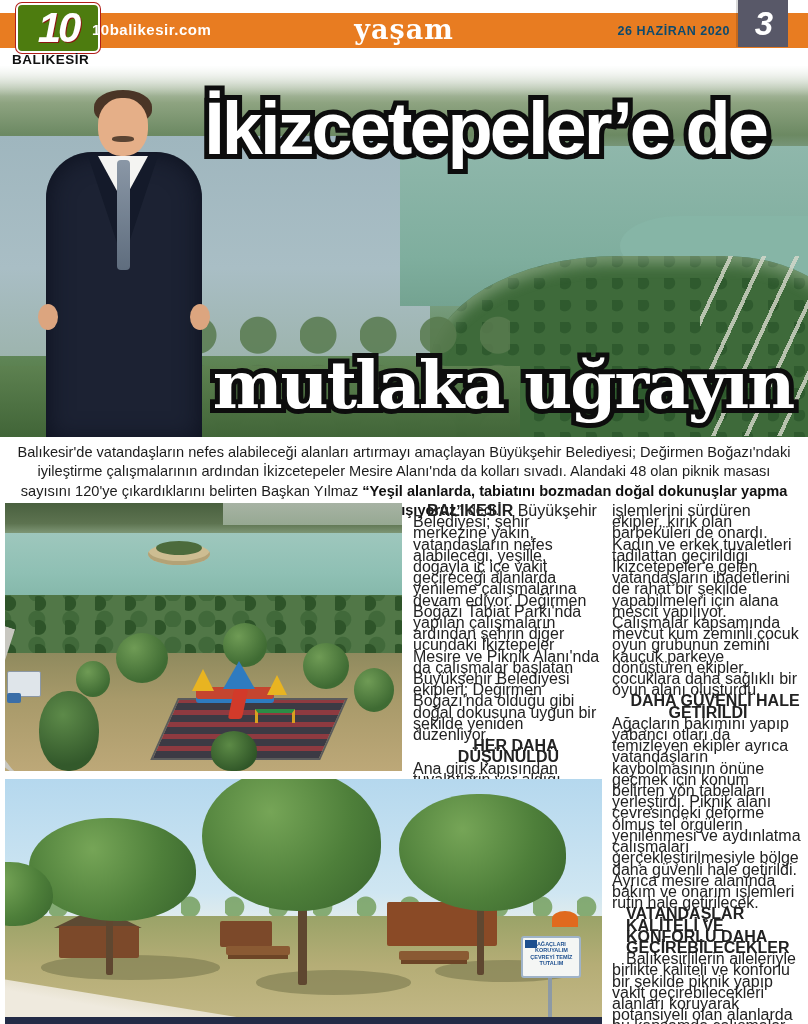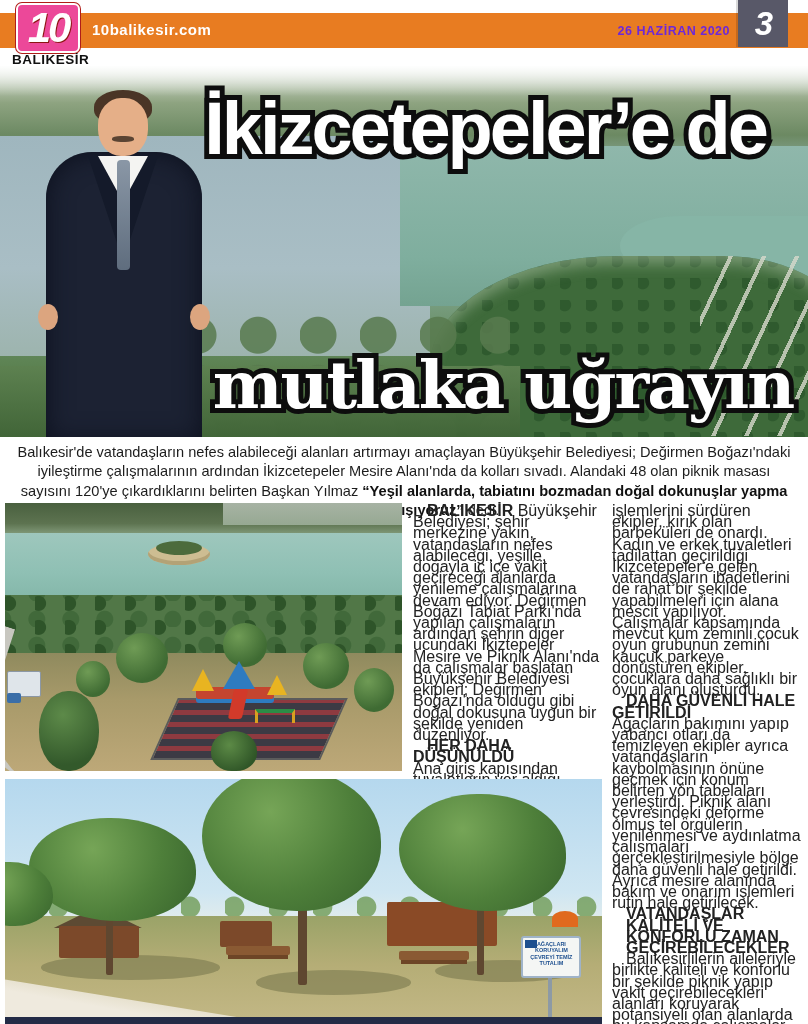--- a/index.html
+++ b/index.html
@@ -2,26 +2,26 @@
 <html><head>
 <meta charset="utf-8">
 <style>
   * { margin:0; padding:0; box-sizing:border-box; }
   html,body { width:808px; height:1024px; background:#fff; font-family:"Liberation Sans", sans-serif; overflow:hidden; }
   #page { position:relative; width:808px; height:1024px; background:#fff; }
 
   
   .masthead { position:absolute; left:0; top:0; width:808px; height:66px; }
   .orange-bar { position:absolute; left:0; top:13px; width:808px; height:35px; background:#E87C21; }
-  .logo-box { position:absolute; left:16px; top:3px; width:64px; height:50px; background:#ec4899; border-radius:6px; border:2px solid #fff; box-shadow:0 0 0 1px #b01d18; display:flex; align-items:center; justify-content:center; }
+  .logo-box { position:absolute; left:16px; top:3px; width:84px; height:50px; background:#4d7c0f; border-radius:6px; border:2px solid #fff; box-shadow:0 0 0 1px #b01d18; display:flex; align-items:center; justify-content:center; }
   .logo-number { color:#fff; font-size:42px; font-weight:bold; font-style:italic; letter-spacing:-3px; text-shadow:1px 1px 0 #8d1511; }
   .logo-city { position:absolute; left:12px; top:52px; width:90px; color:#111; font-weight:bold; font-size:13.5px; letter-spacing:0.5px; }
   .site-url { position:absolute; left:92px; top:21px; color:#fff; font-weight:bold; font-size:15px; letter-spacing:0.5px; }
   .section-title { position:absolute; left:0; top:14px; width:808px; text-align:center; color:#fff; font-family:"DejaVu Serif", serif; font-weight:bold; font-size:27px; letter-spacing:1px; }
-  .issue-date { position:absolute; right:78px; top:24px; color:#6d28d9; font-weight:bold; font-size:12.5px; letter-spacing:0.5px; }
+  .issue-date { position:absolute; right:78px; top:24px; color:#0c4a6e; font-weight:bold; font-size:12.5px; letter-spacing:0.5px; }
   .page-num-box { position:absolute; right:20px; top:0; width:50px; height:47px; background:#585868; display:flex; align-items:center; justify-content:center; box-shadow:-2px 0 0 rgba(0,0,0,0.15); }
   .page-num { color:#fff; font-size:33px; font-weight:bold; font-style:italic; letter-spacing:-2px; }
 
   
   .hero { position:absolute; left:0; top:66px; width:808px; height:371px; overflow:hidden; background:linear-gradient(180deg,#b9c6b4 0%,#9db8a8 30%,#86ab97 55%,#5d8353 80%,#476c3c 100%); }
   .hero-hills { position:absolute; left:0; top:0; width:100%; height:92px; background:linear-gradient(180deg,#e9eee7 0%,#8aa07b 40%,#65835a 75%,#7fa08b 100%); opacity:.9; }
   .hero-haze { position:absolute; left:0; top:0; width:100%; height:30px; background:linear-gradient(180deg,rgba(255,255,255,.95),rgba(255,255,255,0)); }
   .hero-lake-left { position:absolute; left:0; top:70px; width:430px; height:220px; background:linear-gradient(180deg,#9fb6be 0%,#a9bec5 60%,#9db4ae 100%); }
   .hero-lake-right { position:absolute; left:400px; top:80px; width:408px; height:160px; background:linear-gradient(180deg,#8fb7ab 0%,#7fae9e 70%,#74a391 100%); border-radius:0 0 40% 0; }
   .hero-peninsula { position:absolute; left:430px; top:190px; width:420px; height:200px; background:radial-gradient(circle at 18% 22%, #2f5a2e 0 6px, transparent 7px) 0 0/26px 22px, #3e6a3a; border-radius:45% 30% 0 0 / 55% 40% 0 0; box-shadow:inset 0 8px 14px rgba(230,240,220,.35); }
@@ -54,21 +54,21 @@
   .lead { position:absolute; left:14px; top:443px; width:780px; text-align:center; font-size:14.6px; line-height:1.32; color:#1d1d1d; }
   .lead b { color:#111; }
 
   
   .content { position:absolute; left:0; top:503px; width:808px; height:521px; }
   .bodycol { position:absolute; top:2px; font-size:16px; line-height:11.2px; color:#222; text-align:left; }
   .col1 { left:413px; width:191px; }
   .col2 { left:612px; width:192px; }
   .bodycol p { margin:0 0 0 0; }
   .bodycol p.indent { text-indent:14px; }
-  .subhead { font-weight:bold; margin:11px 0 0 0; text-indent:14px; }
+  .subhead { font-weight:bold; margin:11px 0 0 0; text-indent:14px;text-align:center; }
   .subhead2 { font-weight:bold; margin:11px 0 0 0; padding-left:14px; text-indent:0; }
   .leadword { font-weight:bold; }
 
   
   .photo1 { position:absolute; left:5px; top:0; width:397px; height:268px; overflow:hidden; background:#9c9468; }
   .p1-hills { position:absolute; left:0; top:0; width:100%; height:34px; background:linear-gradient(180deg,#49603f 0%,#5d7350 60%,#8ba585 100%); }
   .p1-city { position:absolute; right:0; top:0; width:45%; height:22px; background:linear-gradient(180deg,#cfd6cf,#aebfae); opacity:.7; }
   .p1-lake { position:absolute; left:0; top:30px; width:100%; height:66px; background:linear-gradient(180deg,#9ec7bd 0%,#8fc0b4 60%,#84b7a9 100%); }
   .p1-island { position:absolute; left:36%; top:40px; width:62px; height:22px; background:#cdbd92; border-radius:50%; box-shadow:inset 0 -4px 0 #b3a276; }
   .p1-island-trees { position:absolute; left:38%; top:38px; width:46px; height:14px; background:#4c6b3c; border-radius:50%; }
@@ -112,20 +112,21 @@
 
 <div id="page">
 
   <div class="masthead">
     <div class="orange-bar"></div>
     <div class="logo-box">
       <span class="logo-number">10</span>
     </div>
     <div class="logo-city">BALIKESİR</div>
     <div class="site-url">10balikesir.com</div>
+    <div class="section-title">yaşam</div>
     <div class="issue-date">26 HAZİRAN 2020</div>
     <div class="page-num-box">
       <span class="page-num">3</span>
     </div>
   </div>
 
   <div class="hero">
     <div class="hero-hills"></div>
     <div class="hero-lake-left"></div>
     <div class="hero-lake-right"></div>
@@ -193,21 +194,21 @@
     <div class="bodycol col1">
       <p class="indent"><span class="leadword">BALIKESİR</span><span> Büyükşehir Belediyesi; şehir merkezine yakın, vatandaşların nefes alabileceği, yeşille, doğayla iç içe vakit geçireceği alanlarda yenileme çalışmalarına devam ediyor. Değirmen Boğazı Tabiat Parkı'nda yapılan çalışmaların ardından şehrin diğer ucundaki İkiztepeler Mesire ve Piknik Alanı'nda da çalışmalar başlatan Büyükşehir Belediyesi ekipleri; Değirmen Boğazı'nda olduğu gibi doğal dokusuna uygun bir şekilde yeniden düzenliyor.</span></p>
       <p class="subhead">HER DAHA DÜŞÜNÜLDÜ</p>
       <p>Ana giriş kapısından tuvaletlerin yer aldığı göbeğe kadar yolda vatandaşların daha rahat ulaşım sağlayabilmesi için düzenlemeler yapan Büyükşehir Belediyesi, alandaki 78 olan piknik masası sayısını 120'ye çıkararak daha çok insanın faydalanması sağlayacak. Eski piknik masalarının zımpara ve boya</p>
     </div>
 
     <div class="bodycol col2">
       <p>işlemlerini sürdüren ekipler, kırık olan barbeküleri de onardı. Kadın ve erkek tuvaletleri tadilattan geçirildiği İkizcetepeler'e gelen vatandaşların ibadetlerini de rahat bir şekilde yapabilmeleri için alana mescit yapılıyor. Çalışmalar kapsamında mevcut kum zeminli çocuk oyun grubunun zemini kauçuk parkeye dönüştüren ekipler, çocuklara daha sağlıklı bir oyun alanı oluşturdu.</p>
       <p class="subhead">DAHA GÜVENLİ HALE GETİRİLDİ</p>
       <p>Ağaçların bakımını yapıp yabancı otları da temizleyen ekipler ayrıca vatandaşların kaybolmasının önüne geçmek için konum belirten yön tabelaları yerleştirdi. Piknik alanı çevresindeki deforme olmuş tel örgülerin yenilenmesi ve aydınlatma çalışmaları gerçekleştirilmesiyle bölge daha güvenli hale getirildi. Ayrıca mesire alanında bakım ve onarım işlemleri rutin hale getirilecek.</p>
-      <p class="subhead2">VATANDAŞLAR KALİTELİ VE KONFORLU ZAMAN GEÇİREBİLECEKLER</p>
+      <p class="subhead2">VATANDAŞLAR KALİTELİ VE KONFORLU DAHA GEÇİREBİLECEKLER</p>
       <p class="indent">Balıkesirlilerin aileleriyle birlikte kaliteli ve konforlu bir şekilde piknik yapıp vakit geçirebilecekleri alanları koruyarak potansiyeli olan alanlarda bu kapsamda çalışmalar yürüteceklerini belirten Balıkesir Büyükşehir Belediye Başkanı Yücel Yılmaz “Şehrin bir ucundaki Değirmen Boğazı Tabiat Parkı'ndaki düzenleme çalışmalarının ardından diğer ucundaki İkizcetepeler Mesire ve Piknik Alanı'nda iyileştirme çalışmalarımızı başlattık. Yeşil alanlarda tabiatını bozmadan, doğal dokunuşlar yapma gayretiyle çalışıyoruz. Buradaki iyileştirme çalışmalarımızda sona yaklaştık.  Bölgeyi vatandaşlarımızın kaliteli, konforlu ve güvenli zaman geçirecekleri bir yer haline getiriyoruz” diye konuştu.</p>
     </div>
 
     <div class="photo2">
       <div class="p2-sky"></div>
       <div class="p2-farline"></div>
       <div class="p2-grass"></div>
       <div class="p2-shadow" style="left:6%;top:72%;width:30%;height:10%;"></div>
       <div class="p2-shadow" style="left:42%;top:78%;width:26%;height:10%;"></div>
       <div class="p2-shadow" style="left:72%;top:74%;width:24%;height:9%;"></div>

